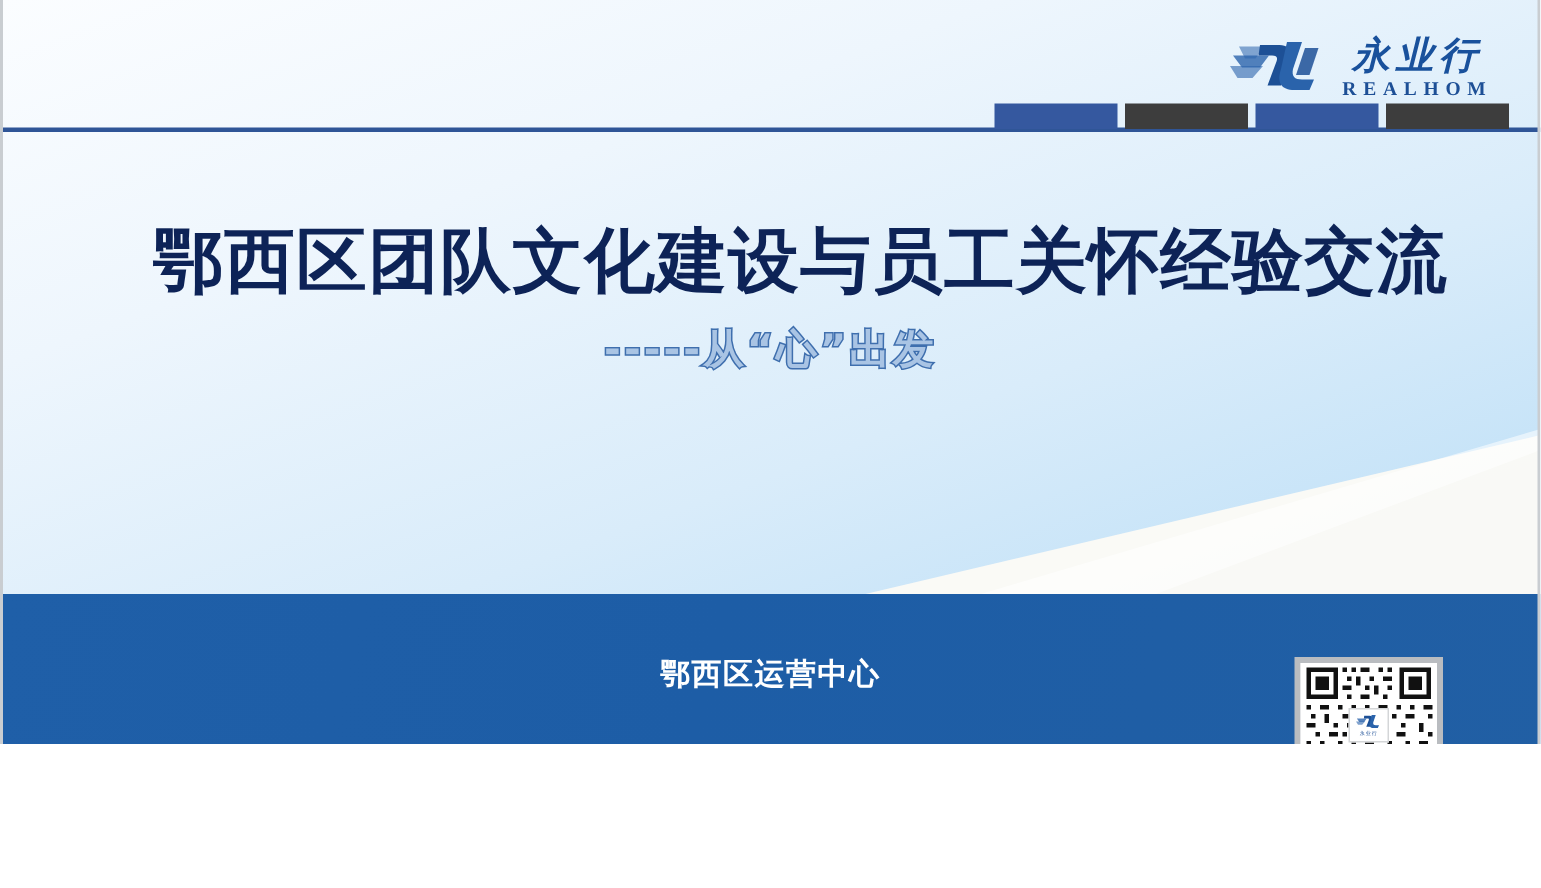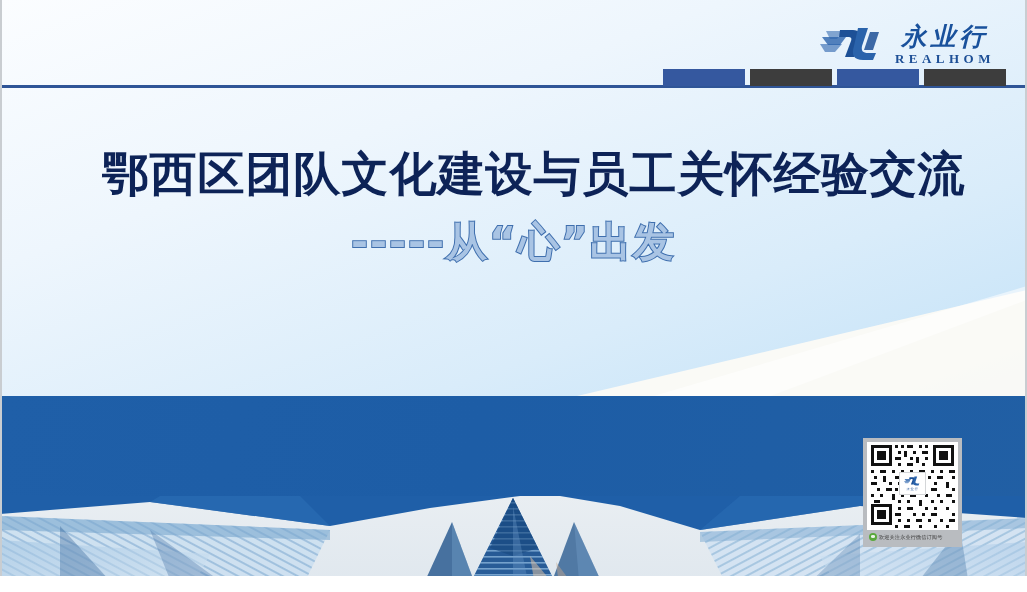--- a/index.html
+++ b/index.html
@@ -8,21 +8,21 @@
     padding: 0;
     background: #ffffff;
   }
   body {
     font-family: "Liberation Sans", "DejaVu Sans", sans-serif;
   }
 
   #slide {
     position: relative;
     width: 1027px;
-    height: 576px;
+    height: 496px;
     overflow: hidden;
     background: linear-gradient(160deg, #fbfdff 0%, #eef6fd 28%, #d9ecfa 58%, #bfe0f7 85%, #b3d9f5 100%);
   }
 
   
   .edge-frame {
     position: absolute;
     inset: 0;
     border-left: 2px solid #c9cdd1;
     border-right: 2px solid #c9cdd1;
@@ -122,21 +122,21 @@
     margin-left: 12px;
   }
   .title-sub {
     position: absolute;
     left: 0;
     top: 215px;
     width: 1027px;
     text-align: center;
     z-index: 25;
     font-family: "DejaVu Sans", sans-serif;
-    font-size: 41px;
+    font-size: 27px;
     font-weight: 700;
     letter-spacing: 2px;
     color: #a9c4e4;
     -webkit-text-stroke: 2px #3f6fae;
     paint-order: stroke fill;
     white-space: nowrap;
   }
 
   
   .band {
@@ -287,20 +287,21 @@
         <div class="logo-cn">永业行</div>
         <div class="logo-en">REALHOM</div>
       </div>
     </div>
   </div>
 
   <div class="title-main">鄂西区团队文化建设与员工关怀经验交流</div>
   <div class="title-sub">-----从“心”出发</div>
 
   <div class="band"></div>
+  <div class="band-title">鄂西区运营中心</div>
 
   <svg class="skyline" viewBox="0 0 1027 96" preserveAspectRatio="none">
     <defs>
       <linearGradient id="skyBg" x1="0" y1="0" x2="0" y2="1">
         <stop offset="0%" stop-color="#e9eef2"></stop>
         <stop offset="100%" stop-color="#dfe7ee"></stop>
       </linearGradient>
       <linearGradient id="glassL" x1="0" y1="0" x2="1" y2="1">
         <stop offset="0%" stop-color="#9fc3e2"></stop>
         <stop offset="100%" stop-color="#d9e8f4"></stop>

